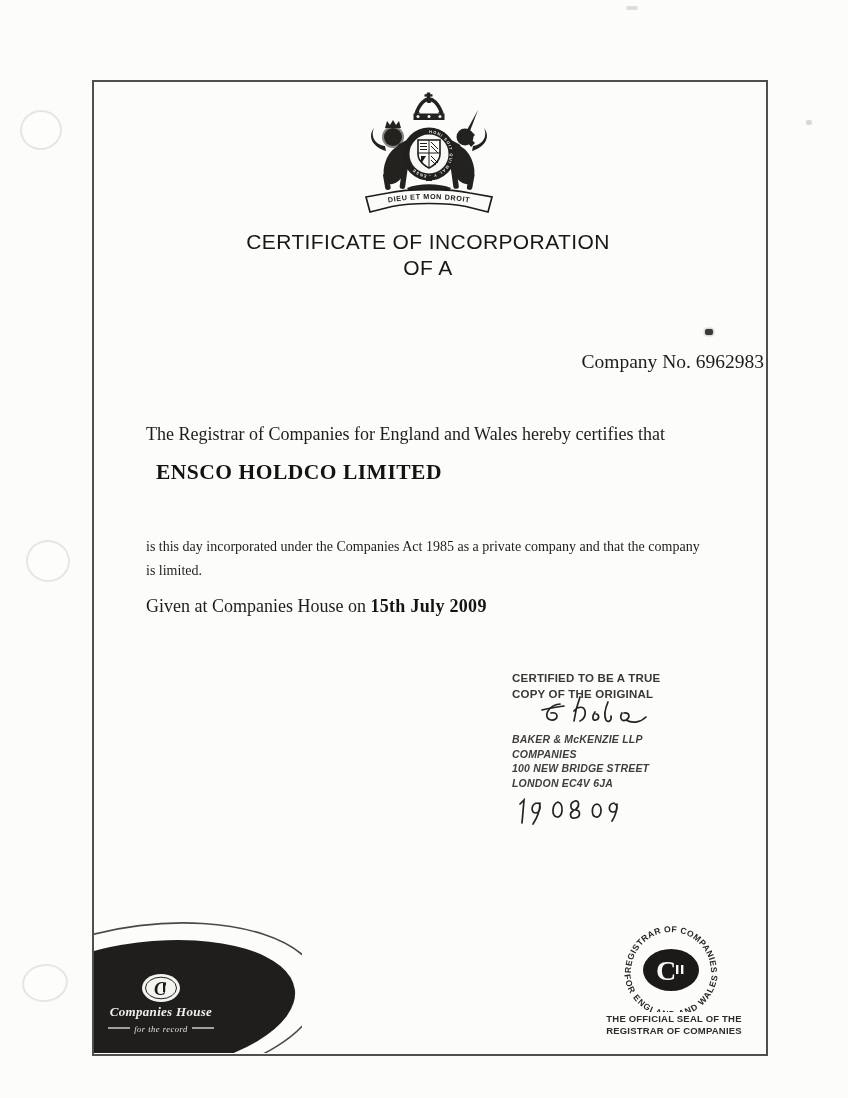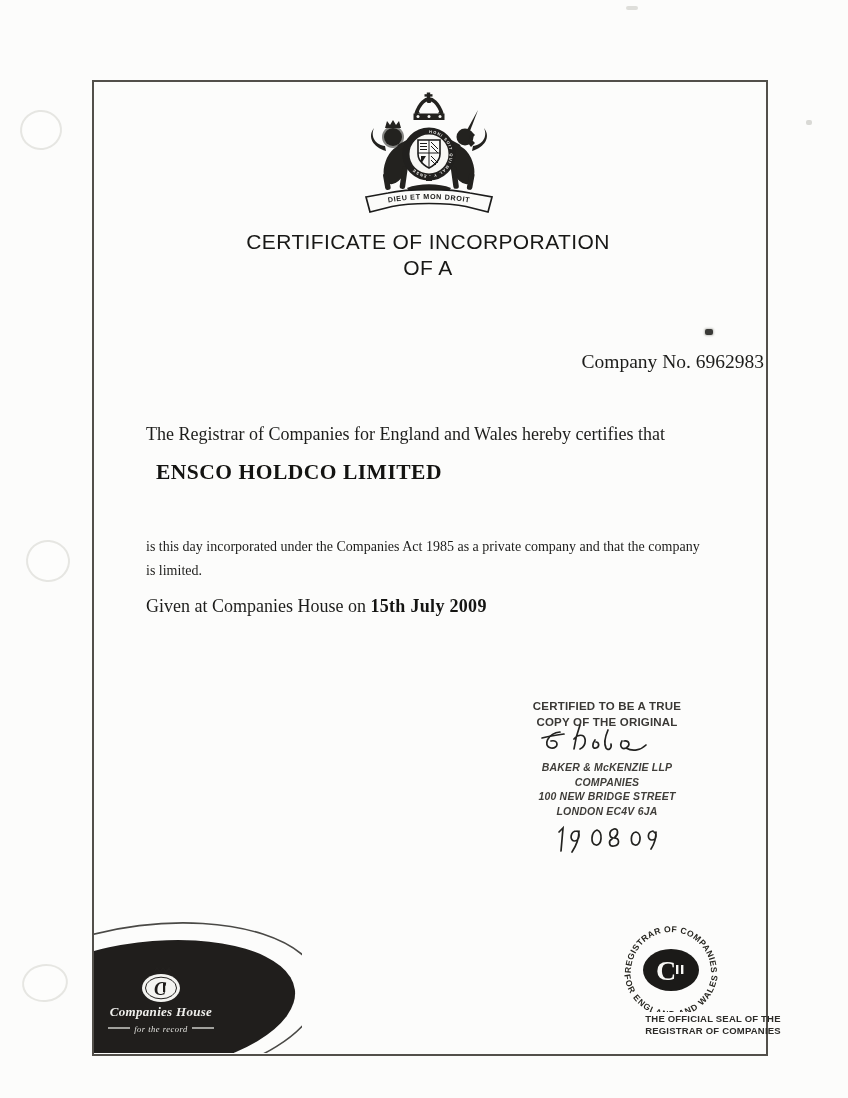--- a/index.html
+++ b/index.html
@@ -48,38 +48,37 @@
     position:absolute;left:146px;top:535px;width:560px;
     font-size:14px;line-height:24px;color:#1d1d1b;
   }
   .given-line{
     position:absolute;left:146px;top:596px;white-space:nowrap;
     font-size:18px;color:#1d1d1b;
   }
   .given-line b{letter-spacing:.3px;color:#141412;}
   
   .stamp{
-    position:absolute;left:512px;top:670px;width:190px;text-align:center;
+    position:absolute;left:512px;top:670px;width:190px;
     font-family:"Liberation Sans","DejaVu Sans",sans-serif;
     color:#34322f;
-    margin-top:28px;
   }
   .stamp .big{font-weight:bold;font-size:11.5px;line-height:16px;letter-spacing:.2px;color:#3a3835;}
   .stamp .sig-space{height:30px;position:relative;}
   .stamp .small{font-weight:bold;font-size:10.5px;line-height:14.5px;letter-spacing:.2px;color:#403e3a;font-style:italic;}
   .sig-svg{position:absolute;left:28px;top:-6px;}
   .date-svg{margin-top:6px;}
   
   .ch-logo{position:absolute;left:94px;top:920px;width:208px;height:133px;}
   
   .seal-svg{position:absolute;left:598px;top:912px;width:150px;height:100px;}
   .seal-caption{
     position:absolute;left:600px;top:1013px;width:148px;text-align:center;
     font-family:"Liberation Sans","DejaVu Sans",sans-serif;
-    font-weight:bold;font-size:9.5px;line-height:11.5px;color:#2c2b28;letter-spacing:.2px;margin-left:39px;
+    font-weight:bold;font-size:9.5px;line-height:11.5px;color:#2c2b28;letter-spacing:.2px;
   }
   
   .speck-a{position:absolute;left:705px;top:329px;width:8px;height:6px;background:#3a3a37;border-radius:2px;box-shadow:0 0 2px 1px #c9c9c5;}
   .speck-b{position:absolute;left:806px;top:120px;width:6px;height:5px;background:#d9d9d5;border-radius:2px;}
   .speck-c{position:absolute;left:626px;top:6px;width:12px;height:4px;background:#dededa;border-radius:2px;}
 </style>
 </head>
 <body>
 
 <div class="scan">

